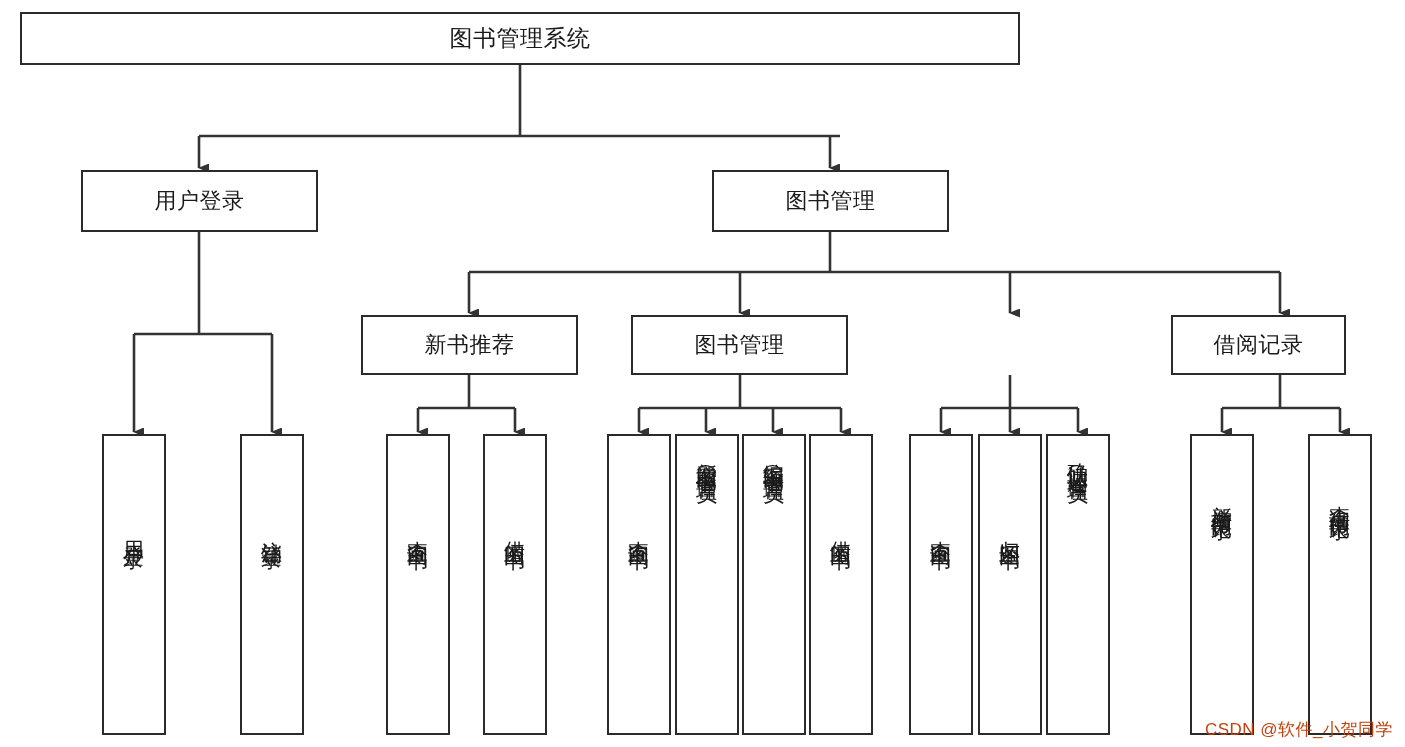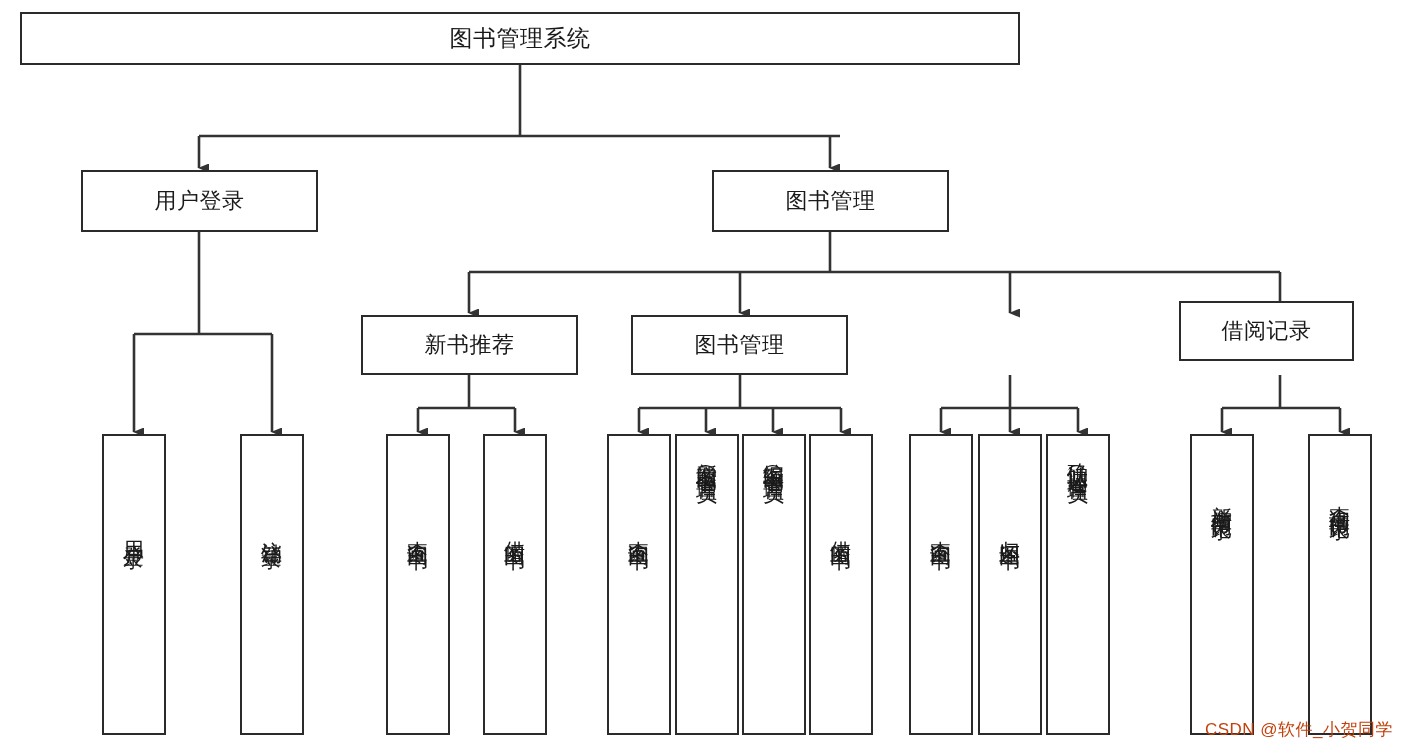--- a/index.html
+++ b/index.html
@@ -143,21 +143,21 @@
   <div class="node horizontal" style="left:712px; top:170px; width:237px; height:62px;">
     <span class="node-label">图书管理</span>
   </div>
 
   <div class="node horizontal" style="left:361px; top:315px; width:217px; height:60px;">
     <span class="node-label">新书推荐</span>
   </div>
   <div class="node horizontal" style="left:631px; top:315px; width:217px; height:60px;">
     <span class="node-label">图书管理</span>
   </div>
-  <div class="node horizontal" style="left:1171px; top:301px; width:175px; height:60px;margin-left:8px;">
+  <div class="node horizontal" style="left:1171px; top:315px; width:175px; height:60px;">
     <span class="node-label">借阅记录</span>
   </div>
 
   <div class="node vertical" style="left:102px; top:434px; width:64px; height:301px; padding-top:88px;">
     <span class="node-label">用户登录</span>
   </div>
   <div class="node vertical" style="left:240px; top:434px; width:64px; height:301px; padding-top:88px;">
     <span class="node-label">注销登录</span>
   </div>
 

